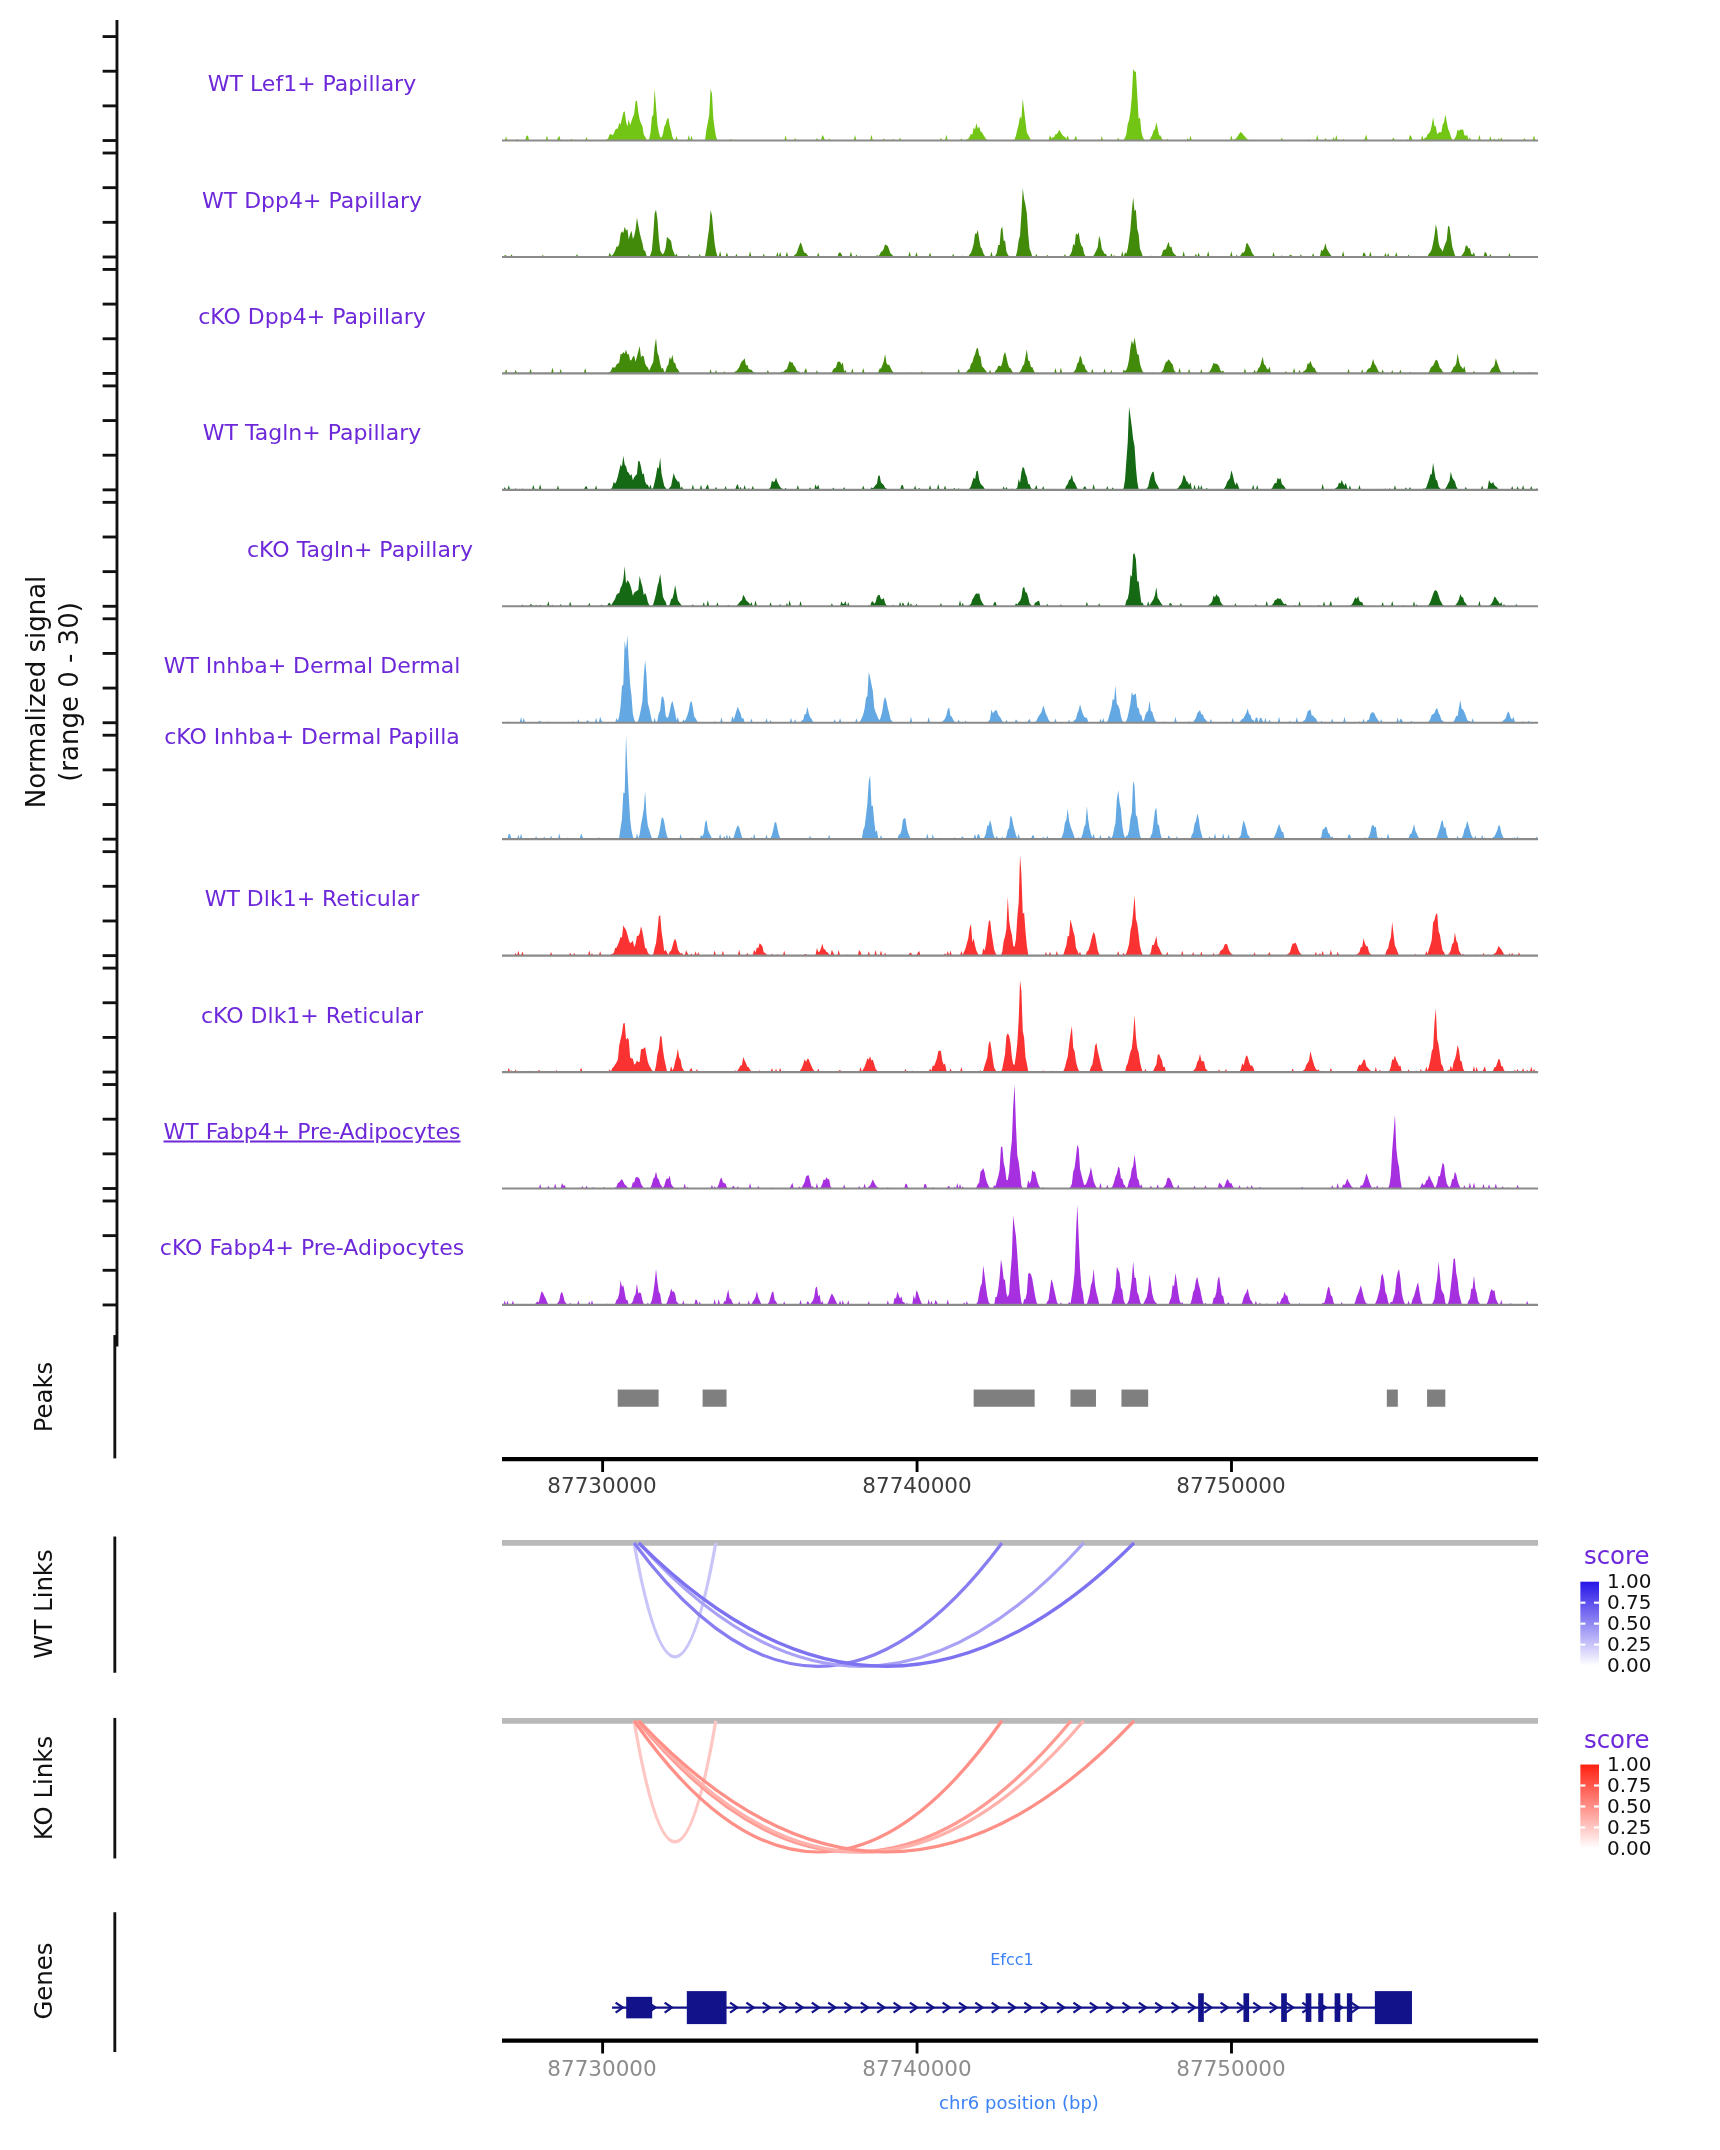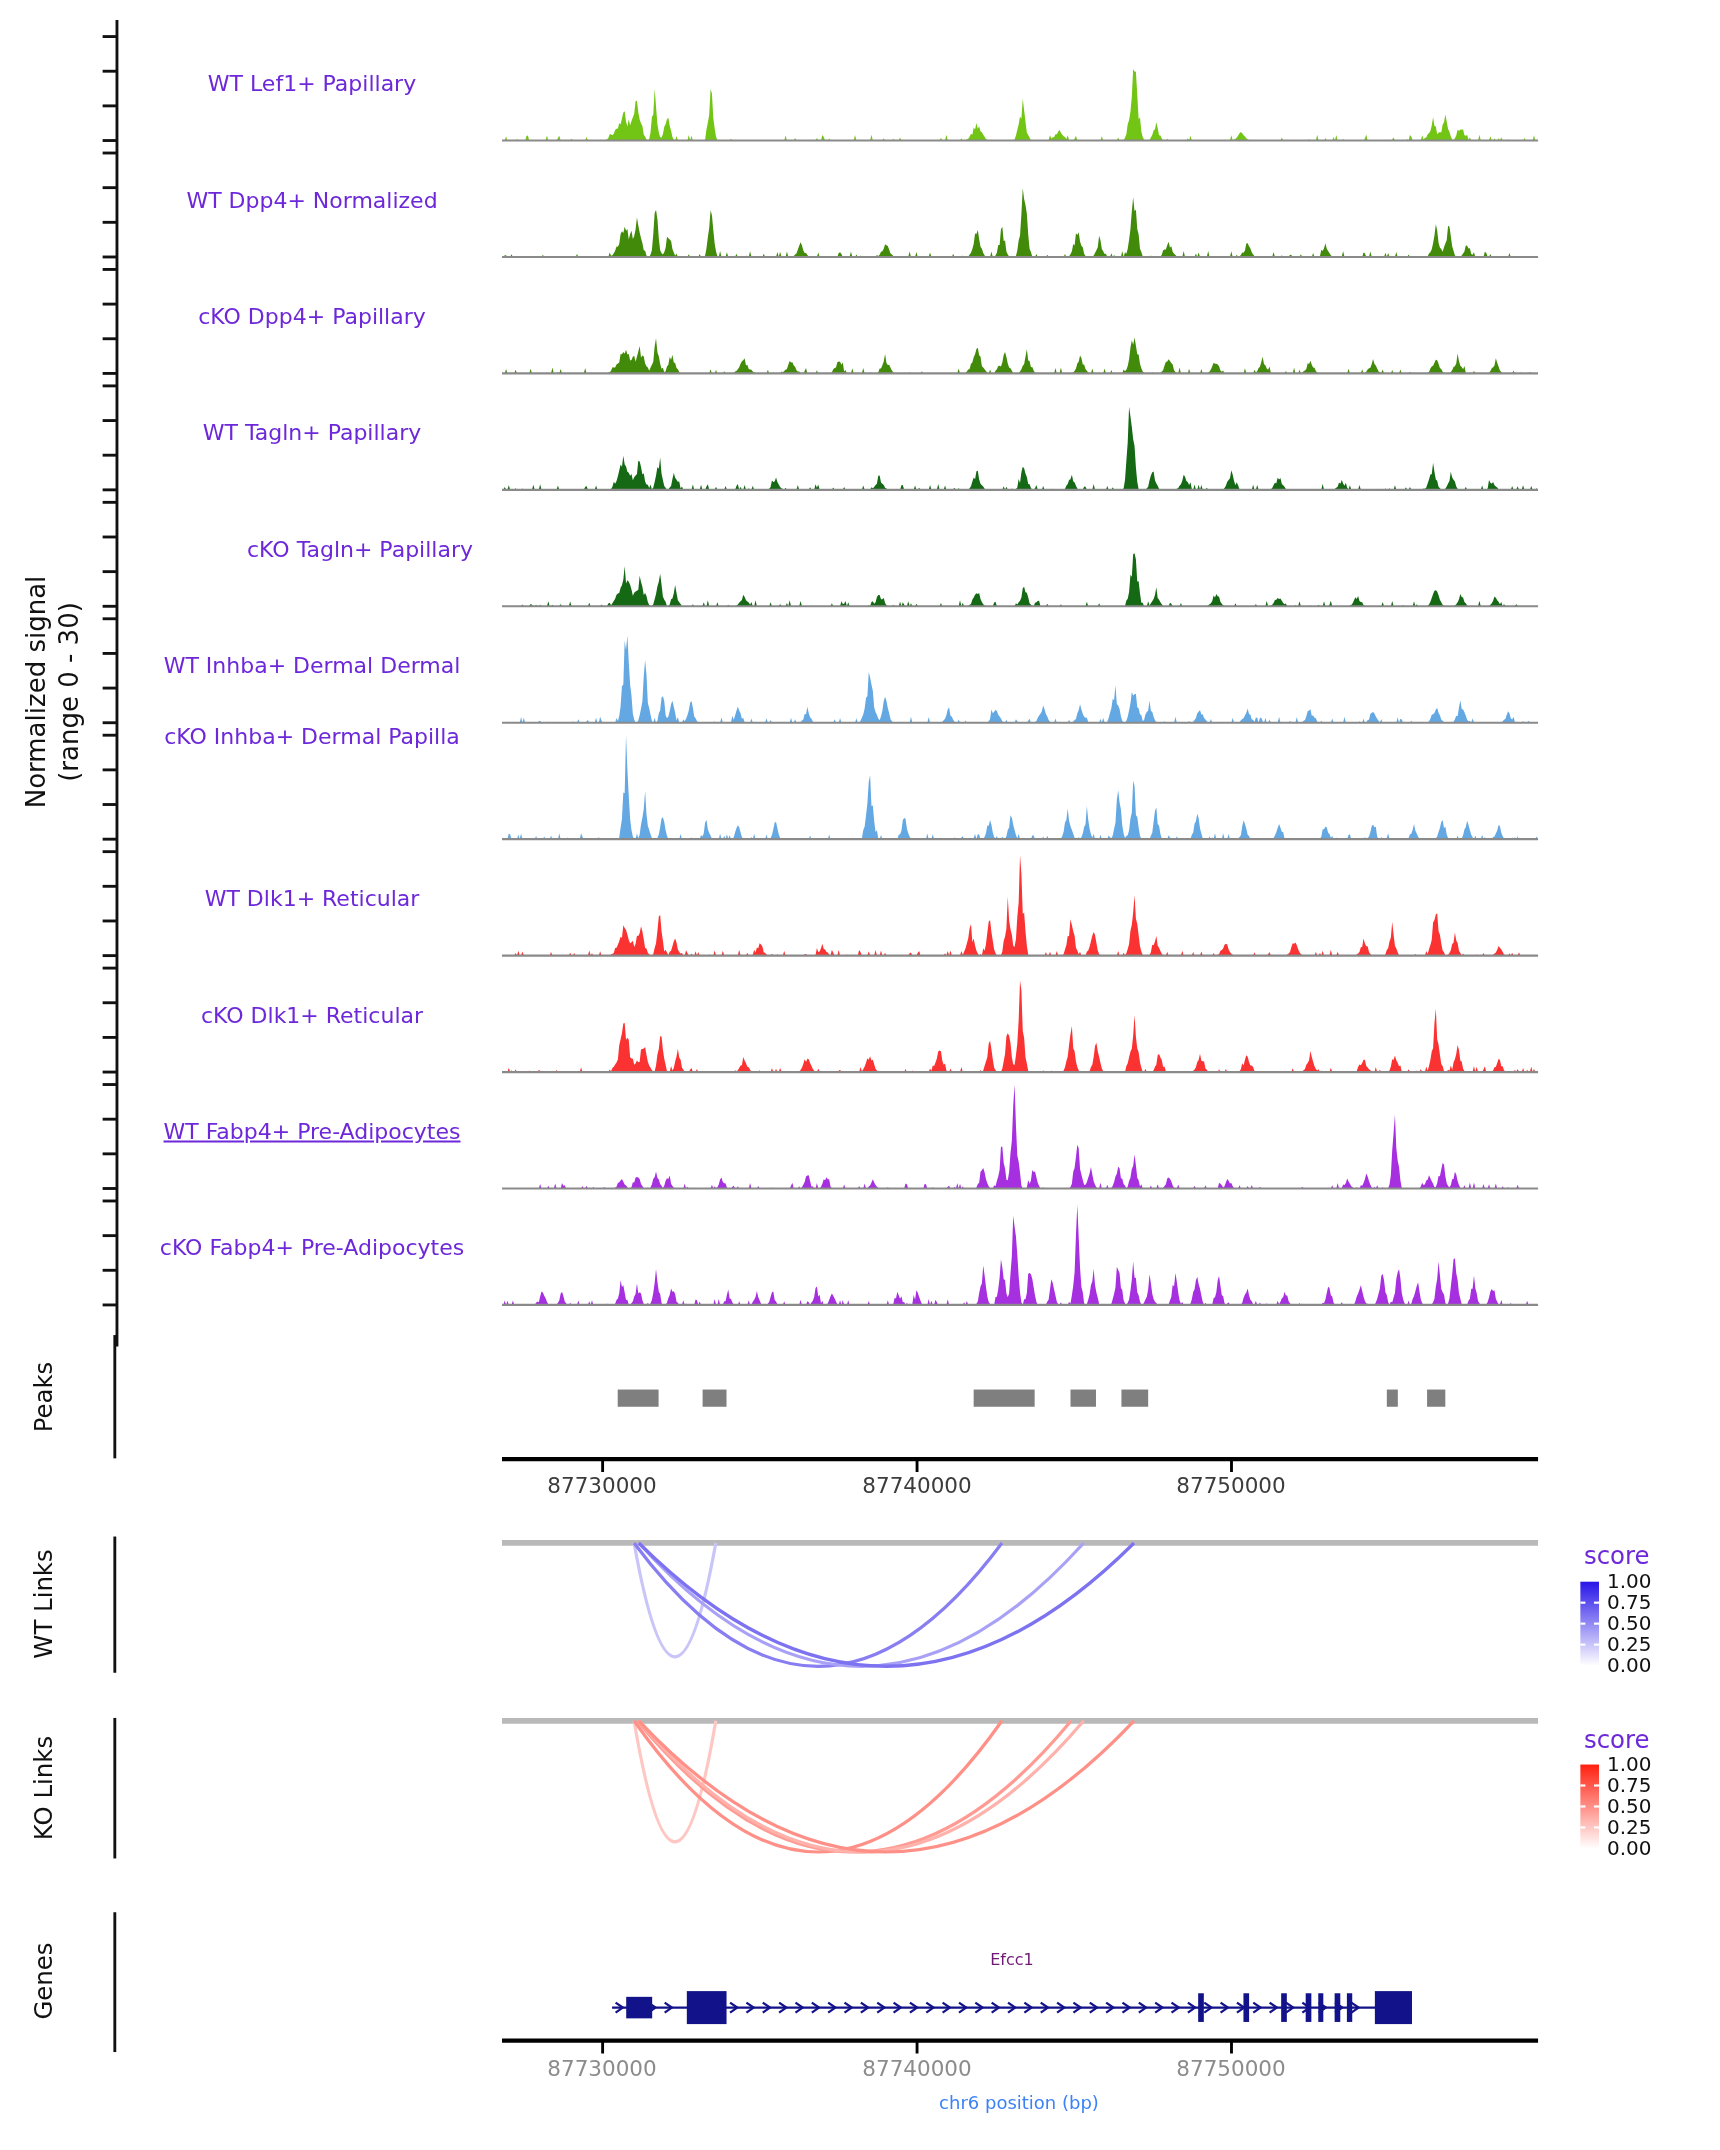--- a/index.html
+++ b/index.html
@@ -10,21 +10,21 @@
   .rot{transform:translate(-50%,-50%) rotate(-90deg);}
   .ctr{transform:translate(-50%,-50%);}
   .track-label{font-size:22px;color:#6d28d9;}
   .section-label{font-size:24.4px;color:#111;}
   .yaxis-label{font-size:26px;color:#111;text-align:center;line-height:1.25;}
   .legend-title{font-size:24.4px;color:#6d28d9;}
   .legend-tick{font-size:20px;color:#111;}
   .axis-tick-top{font-size:21.5px;color:#3c3c3c;}
   .axis-tick-bot{font-size:21.5px;color:#8c8c8c;}
   .xlabel{font-size:18px;color:#3b82f6;}
-  .gene-name{font-size:16px;color:#701a75;}
+  .gene-name{font-size:16px;color:#3b82f6;}
 </style>
 </head>
 <body>
 
 <div id="fig">
   <svg id="gfx" width="1721" height="2151" viewBox="0 0 2400 3000">
       <line x1="163" y1="28" x2="163" y2="1878" stroke="#111" stroke-width="4"></line>
       <line x1="143" y1="196" x2="163" y2="196" stroke="#111" stroke-width="4"></line>
       <line x1="143" y1="147.66666666666669" x2="163" y2="147.66666666666669" stroke="#111" stroke-width="4"></line>
       <line x1="143" y1="99.33333333333334" x2="163" y2="99.33333333333334" stroke="#111" stroke-width="4"></line>
@@ -213,21 +213,21 @@
   <div class="lbl rot section-label" style="left:43px;top:1788px;">KO Links</div>
   <div class="lbl rot section-label" style="left:43px;top:1981px;">Genes</div>
 
   <div class="lbl legend-title" style="left:1584px;top:1541px;">score</div>
   <div class="lbl legend-title" style="left:1584px;top:1725px;">score</div>
 
   <div class="lbl ctr gene-name" style="left:1012px;top:1959px;">Efcc1</div>
 
   <div class="lbl ctr xlabel" style="left:1019px;top:2102px;">chr6 position (bp)</div>
 <div class="lbl track-label ctr" style="left: 312px; top: 83px;">WT Lef1+ Papillary</div>
-    <div class="lbl track-label ctr" style="left: 312px; top: 200px;">WT Dpp4+ Normalized</div>
+    <div class="lbl track-label ctr" style="left: 312px; top: 200px;">WT Dpp4+ Papillary</div>
     <div class="lbl track-label ctr" style="left: 312px; top: 316px;">cKO Dpp4+ Papillary</div>
     <div class="lbl track-label ctr" style="left: 312px; top: 432px;">WT Tagln+ Papillary</div>
     <div class="lbl track-label ctr" style="left: 312px; top: 549px; margin-left: 48px;">cKO Tagln+ Papillary</div>
     <div class="lbl track-label ctr" style="left: 312px; top: 665px;">WT Inhba+ Dermal Dermal</div>
     <div class="lbl track-label ctr" style="left: 312px; top: 736px;">cKO Inhba+ Dermal Papilla</div>
     <div class="lbl track-label ctr" style="left: 312px; top: 898px;">WT Dlk1+ Reticular</div>
     <div class="lbl track-label ctr" style="left: 312px; top: 1015px;">cKO Dlk1+ Reticular</div>
     <div class="lbl track-label ctr" style="left: 312px; top: 1131px; text-decoration: underline;">WT Fabp4+ Pre-Adipocytes</div>
     <div class="lbl track-label ctr" style="left: 312px; top: 1247px;">cKO Fabp4+ Pre-Adipocytes</div>
     <div class="lbl axis-tick-top ctr" style="left: 602px; top: 1485px;">87730000</div>

